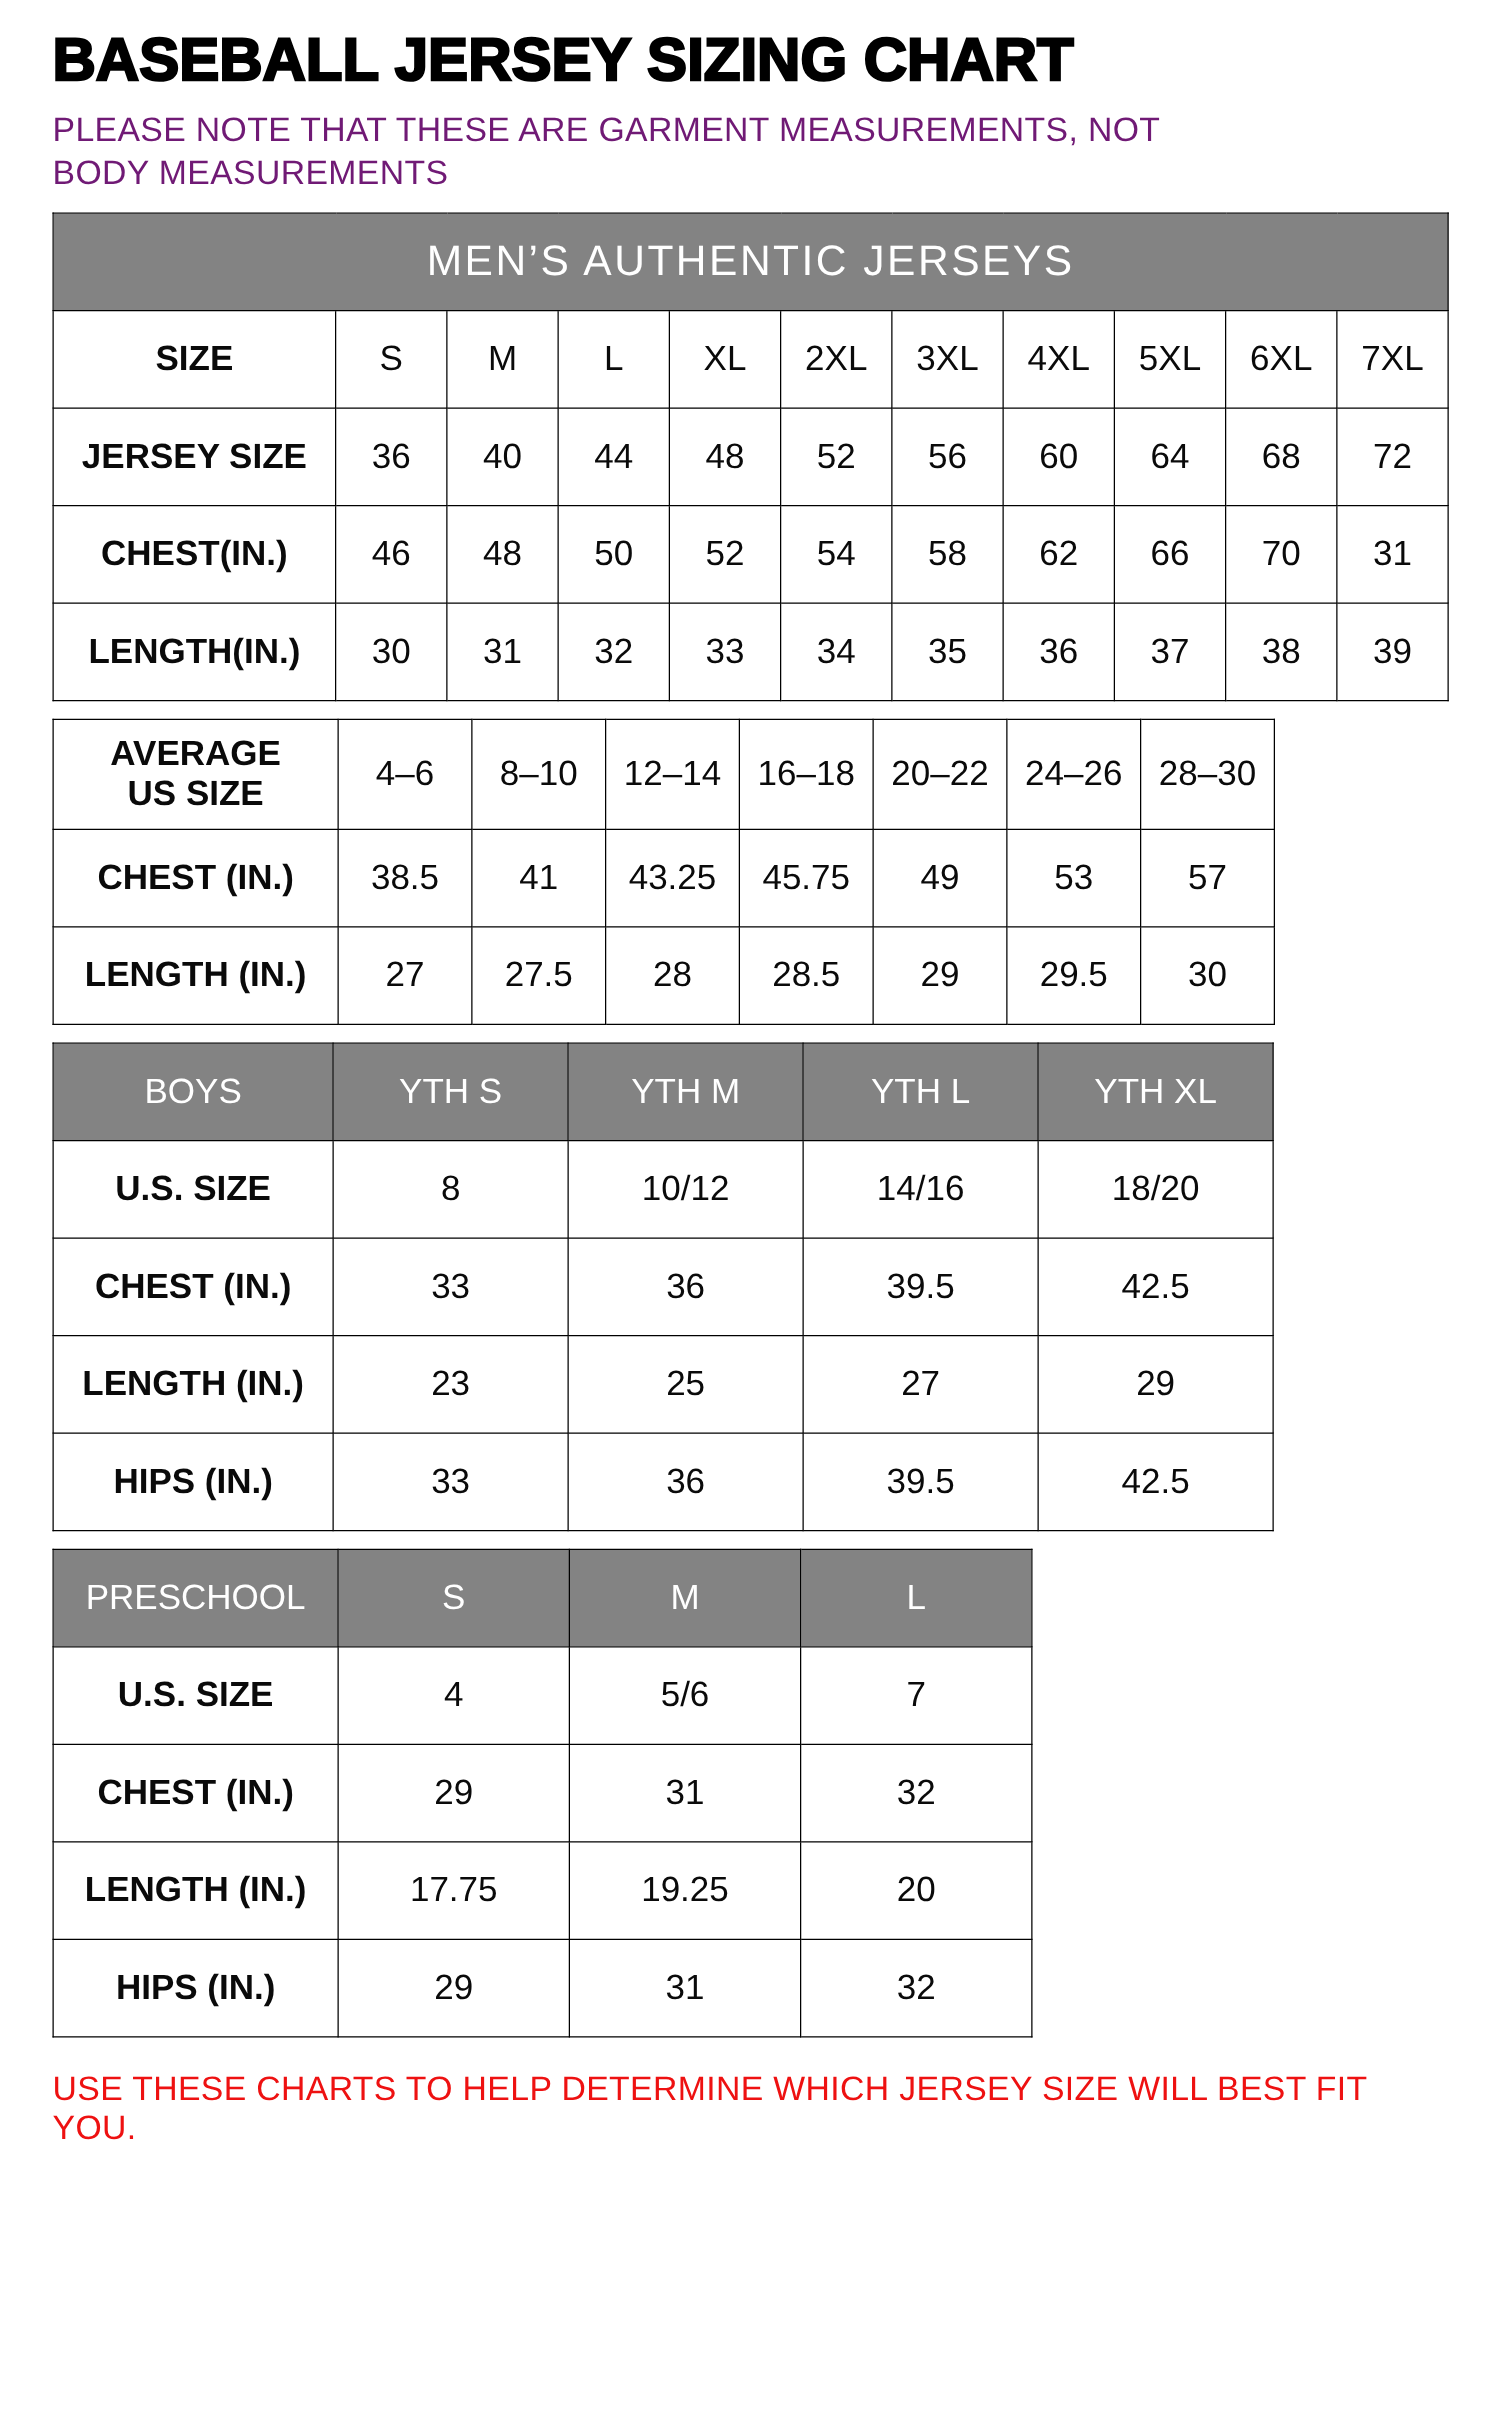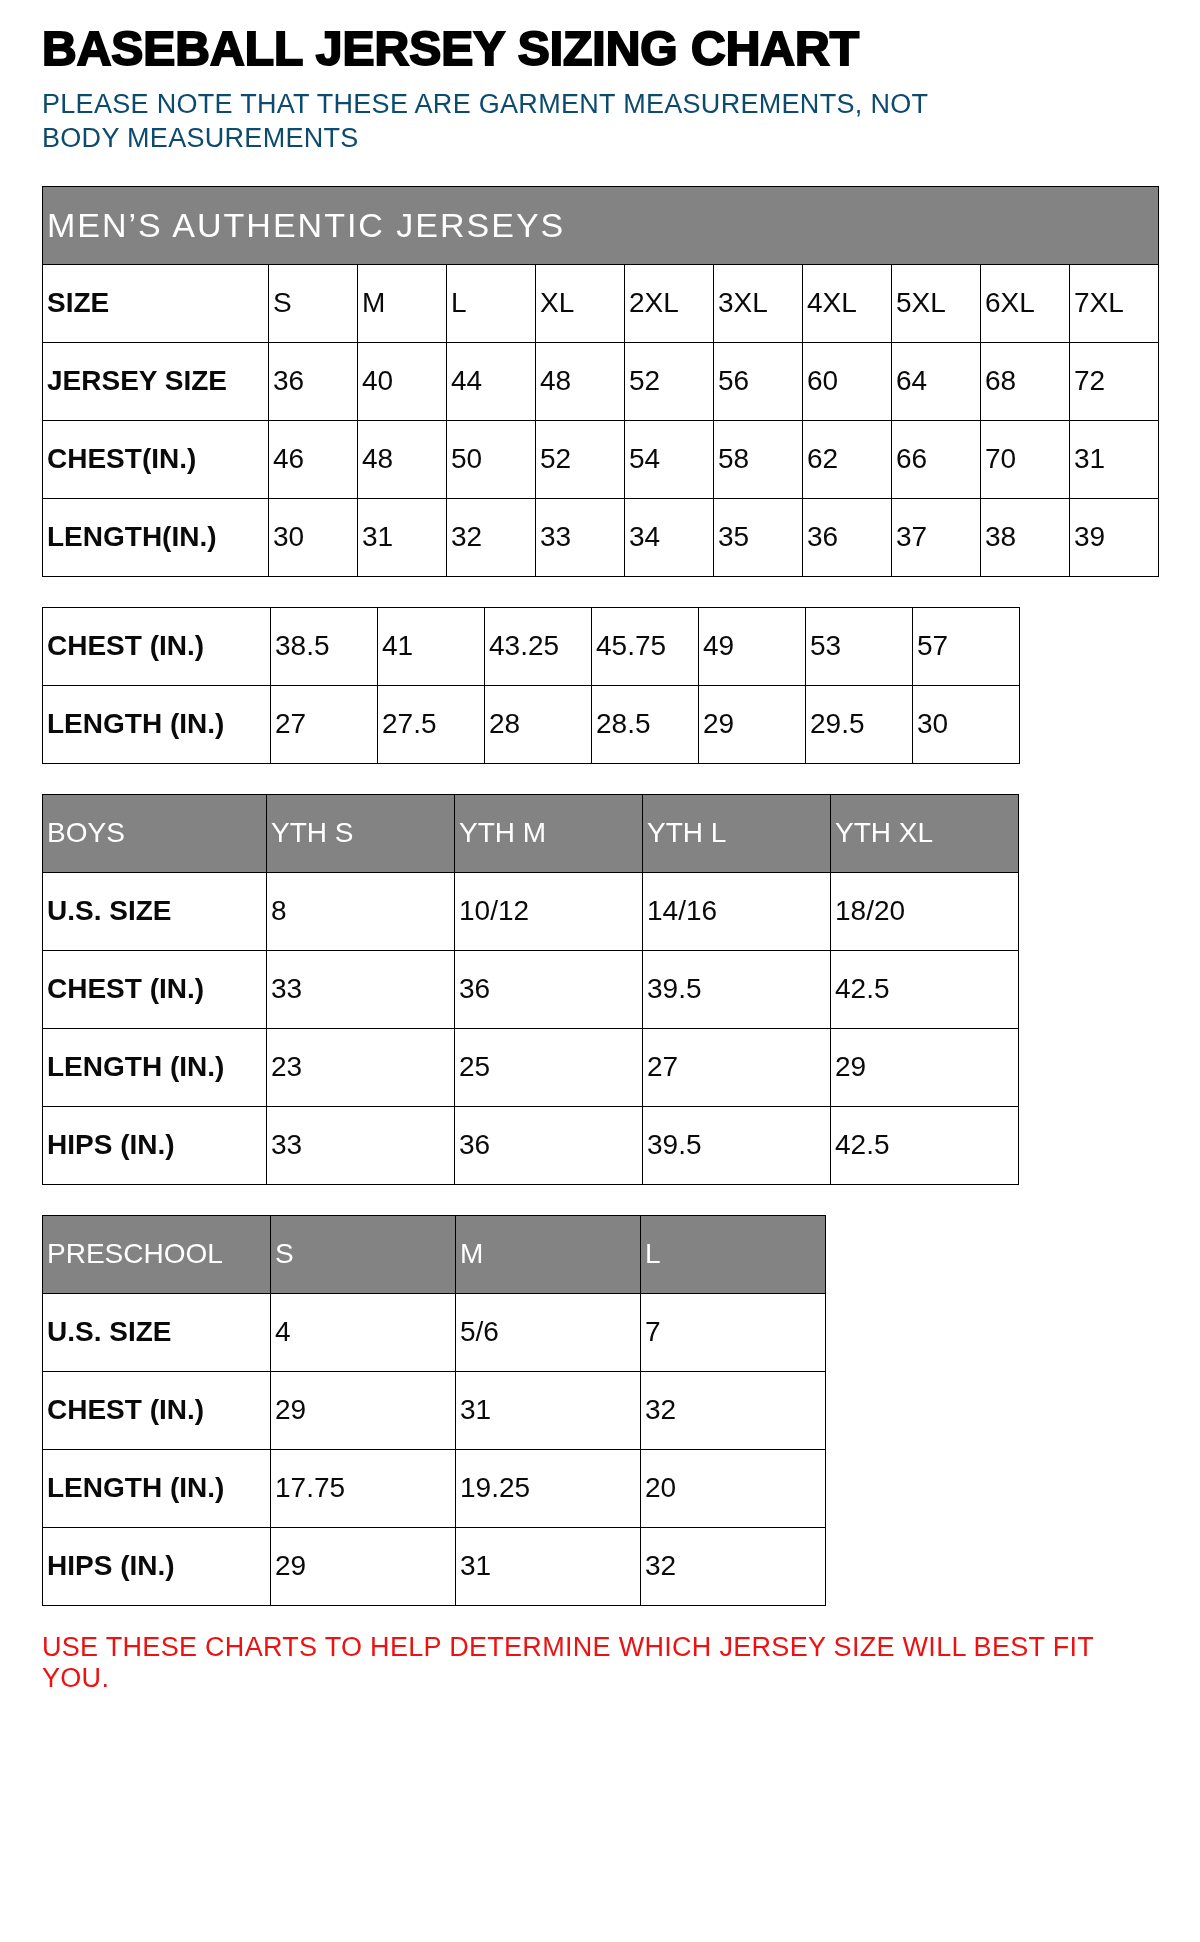--- a/index.html
+++ b/index.html
@@ -18,32 +18,33 @@
     font-size: 48px;
     font-weight: bold;
     letter-spacing: 0px;
     color: #000000;
     -webkit-text-stroke: 2px #000000;
     line-height: 1.05;
   }
   .note {
     margin: 14px 0 0 0;
     max-width: 940px;
-    color: #0c4a6e;
+    color: #701a75;
     font-size: 27px;
     line-height: 1.25;
     letter-spacing: 0.3px;
   }
 
   table.chart {
     border-collapse: collapse;
     table-layout: fixed;
+    text-align: center;
     font-size: 28px;
     color: #0a0a0a;
-    margin-top: 30px;
+    margin-top: 14px;
   }
   table.chart td {
     border: 1px solid #000000;
     height: 78px;
     padding: 0 4px;
     overflow: hidden;
   }
   td.gray {
     background: #838383;
     color: #ffffff;
@@ -134,20 +135,31 @@
     </tr>
   </tbody>
     </table>
 
   <table class="chart">
     <colgroup>
       <col style="width:228px">
       <col span="7" style="width:107px">
     </colgroup>
     <tbody>
+    <tr class="tall">
+      <td class="rowlabel">AVERAGE
+US SIZE</td>
+      <td>4–6</td>
+      <td>8–10</td>
+      <td>12–14</td>
+      <td>16–18</td>
+      <td>20–22</td>
+      <td>24–26</td>
+      <td>28–30</td>
+    </tr>
     <tr>
       <td class="rowlabel">CHEST (IN.)</td>
       <td>38.5</td>
       <td>41</td>
       <td>43.25</td>
       <td>45.75</td>
       <td>49</td>
       <td>53</td>
       <td>57</td>
     </tr>

